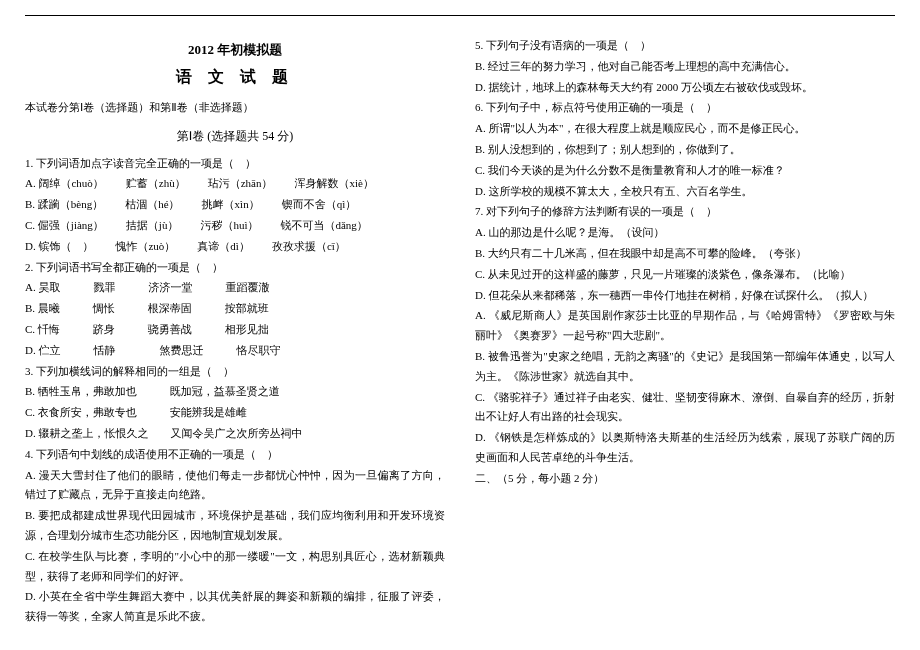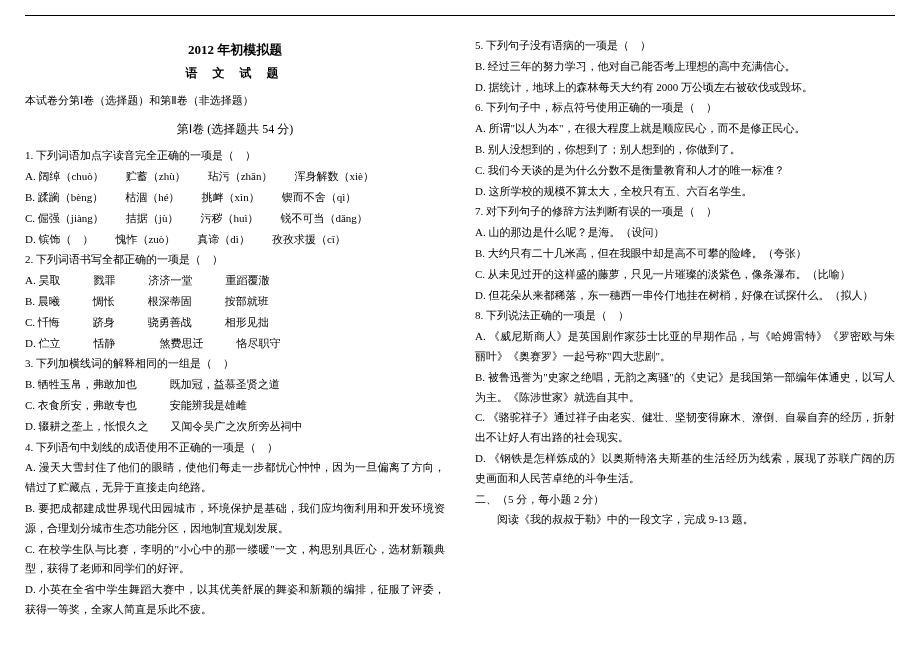--- a/index.html
+++ b/index.html
@@ -26,21 +26,21 @@
   }
   .title {
     text-align: center;
     font-weight: bold;
     font-size: 13px;
     margin: 2px 0;
   }
   .subtitle {
     text-align: center;
     font-weight: bold;
-    font-size: 12px;
+    font-size: 16px;
     margin: 2px 0 6px 0;
     letter-spacing: 6px;
   }
   .note {
     text-align: left;
     margin: 2px 0 8px 0;
   }
   .section {
     text-align: center;
     font-weight: normal;
@@ -101,23 +101,21 @@
   <div class="q">B. 别人没想到的，你想到了；别人想到的，你做到了。</div>
   <div class="q">C. 我们今天谈的是为什么分数不是衡量教育和人才的唯一标准？</div>
   <div class="q">D. 这所学校的规模不算太大，全校只有五、六百名学生。</div>
 
   <div class="q">7. 对下列句子的修辞方法判断有误的一项是（　）</div>
   <div class="q">A. 山的那边是什么呢？是海。（设问）</div>
   <div class="q">B. 大约只有二十几米高，但在我眼中却是高不可攀的险峰。（夸张）</div>
   <div class="q">C. 从未见过开的这样盛的藤萝，只见一片璀璨的淡紫色，像条瀑布。（比喻）</div>
   <div class="q">D. 但花朵从来都稀落，东一穗西一串伶仃地挂在树梢，好像在试探什么。（拟人）</div>
 
-  <div class="q">8. 下列说法正确的一项是（　）</div>
   <div class="q">A. 《威尼斯商人》是英国剧作家莎士比亚的早期作品，与《哈姆雷特》《罗密欧与朱丽叶》《奥赛罗》一起号称"四大悲剧"。</div>
   <div class="q">B. 被鲁迅誉为"史家之绝唱，无韵之离骚"的《史记》是我国第一部编年体通史，以写人为主。《陈涉世家》就选自其中。</div>
   <div class="q">C. 《骆驼祥子》通过祥子由老实、健壮、坚韧变得麻木、潦倒、自暴自弃的经历，折射出不让好人有出路的社会现实。</div>
   <div class="q">D. 《钢铁是怎样炼成的》以奥斯特洛夫斯基的生活经历为线索，展现了苏联广阔的历史画面和人民苦卓绝的斗争生活。</div>
 
   <div class="q">二、（5 分，每小题 2 分）</div>
-  <div class="q indent">阅读《我的叔叔于勒》中的一段文字，完成 9-13 题。</div>
 
 </div>
 <div class="footer">共 5 页第1页</div>
 
 </body></html>

